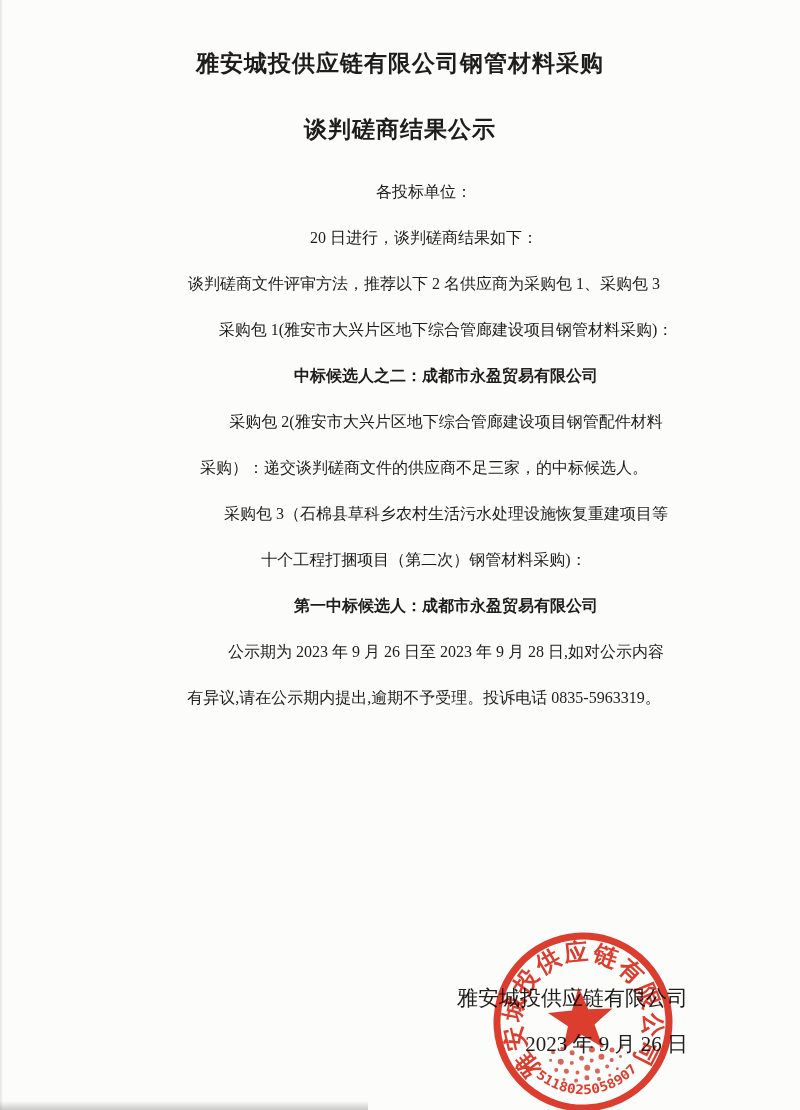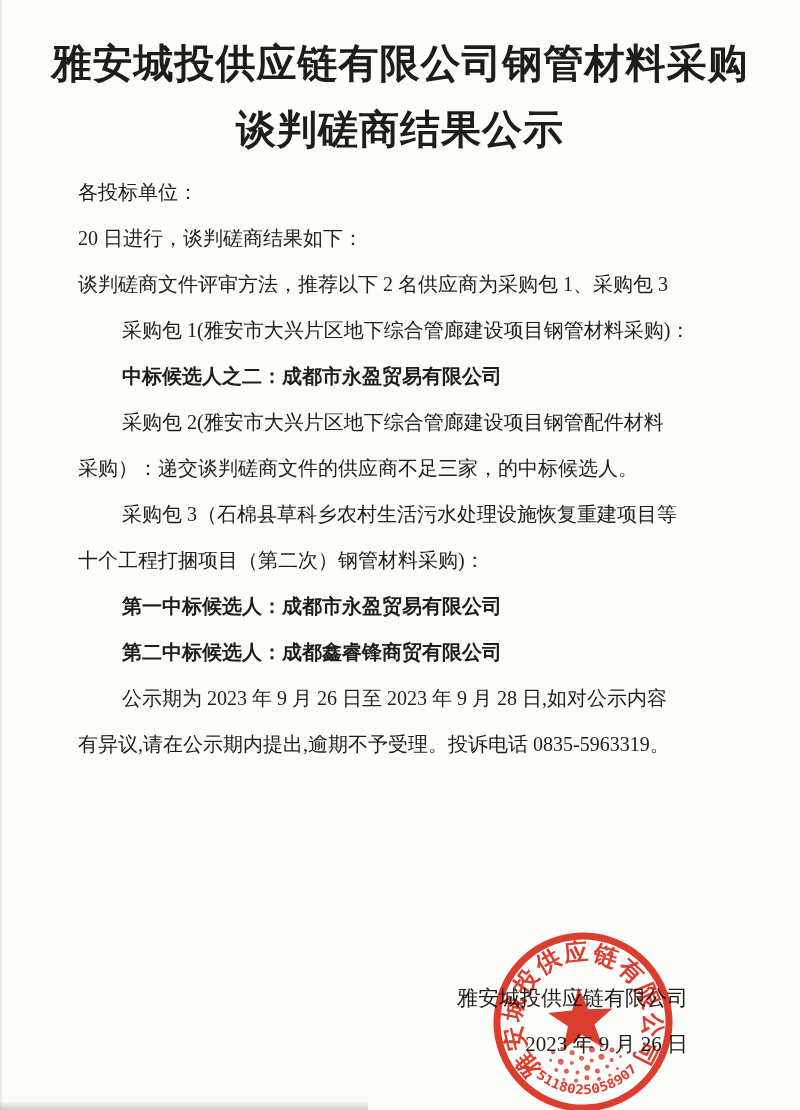--- a/index.html
+++ b/index.html
@@ -10,31 +10,32 @@
     background: #fcfcfa;
     overflow: hidden;
     font-family: "Liberation Serif", "DejaVu Serif", serif;
     color: #1e1d1b;
   }
   .title-block {
     position: absolute;
     top: 44px; left: 0; right: 0;
     text-align: center;
     font-weight: 700;
-    font-size: 40px;
+    font-size: 23px;
     line-height: 40px;
     letter-spacing: 1px;
   }
   .title-line1 { margin-bottom: 26px; }
   .doc-body {
     position: absolute;
     top: 169px; left: 78px; right: 30px;
-    font-size: 20px;
+    font-size: 16px;
     line-height: 46px;
     white-space: nowrap;
+    text-align: center;
   }
   .line { height: 46px; }
   .indent { padding-left: 44px; }
   .bold { font-weight: 700; }
   .signature-block {
     position: absolute;
     top: 975px; right: 112px;
     text-align: right;
     font-size: 21px;
     line-height: 46px;
@@ -90,21 +91,20 @@
     <div class="line">各投标单位：</div>
     <div class="line">20 日进行，谈判磋商结果如下：</div>
     <div class="line">谈判磋商文件评审方法，推荐以下 2 名供应商为采购包 1、采购包 3</div>
     <div class="line indent">采购包 1(雅安市大兴片区地下综合管廊建设项目钢管材料采购)：</div>
     <div class="line indent bold">中标候选人之二：成都市永盈贸易有限公司</div>
     <div class="line indent">采购包 2(雅安市大兴片区地下综合管廊建设项目钢管配件材料</div>
     <div class="line">采购）：递交谈判磋商文件的供应商不足三家，的中标候选人。</div>
     <div class="line indent">采购包 3（石棉县草科乡农村生活污水处理设施恢复重建项目等</div>
     <div class="line">十个工程打捆项目（第二次）钢管材料采购)：</div>
     <div class="line indent bold">第一中标候选人：成都市永盈贸易有限公司</div>
-    <div class="line indent bold">第二中标候选人：成都鑫睿锋商贸有限公司</div>
     <div class="line indent">公示期为 2023 年 9 月 26 日至 2023 年 9 月 28 日,如对公示内容</div>
     <div class="line">有异议,请在公示期内提出,逾期不予受理。投诉电话 0835-5963319。</div>
   </div>
 
   <div class="signature-block">
     <div>雅安城投供应链有限公司</div>
     <div>2023 年 9 月 26 日</div>
   </div>
 
   <svg class="seal" viewBox="0 0 800 1110" xmlns="http://www.w3.org/2000/svg" xmlns:xlink="http://www.w3.org/1999/xlink">

